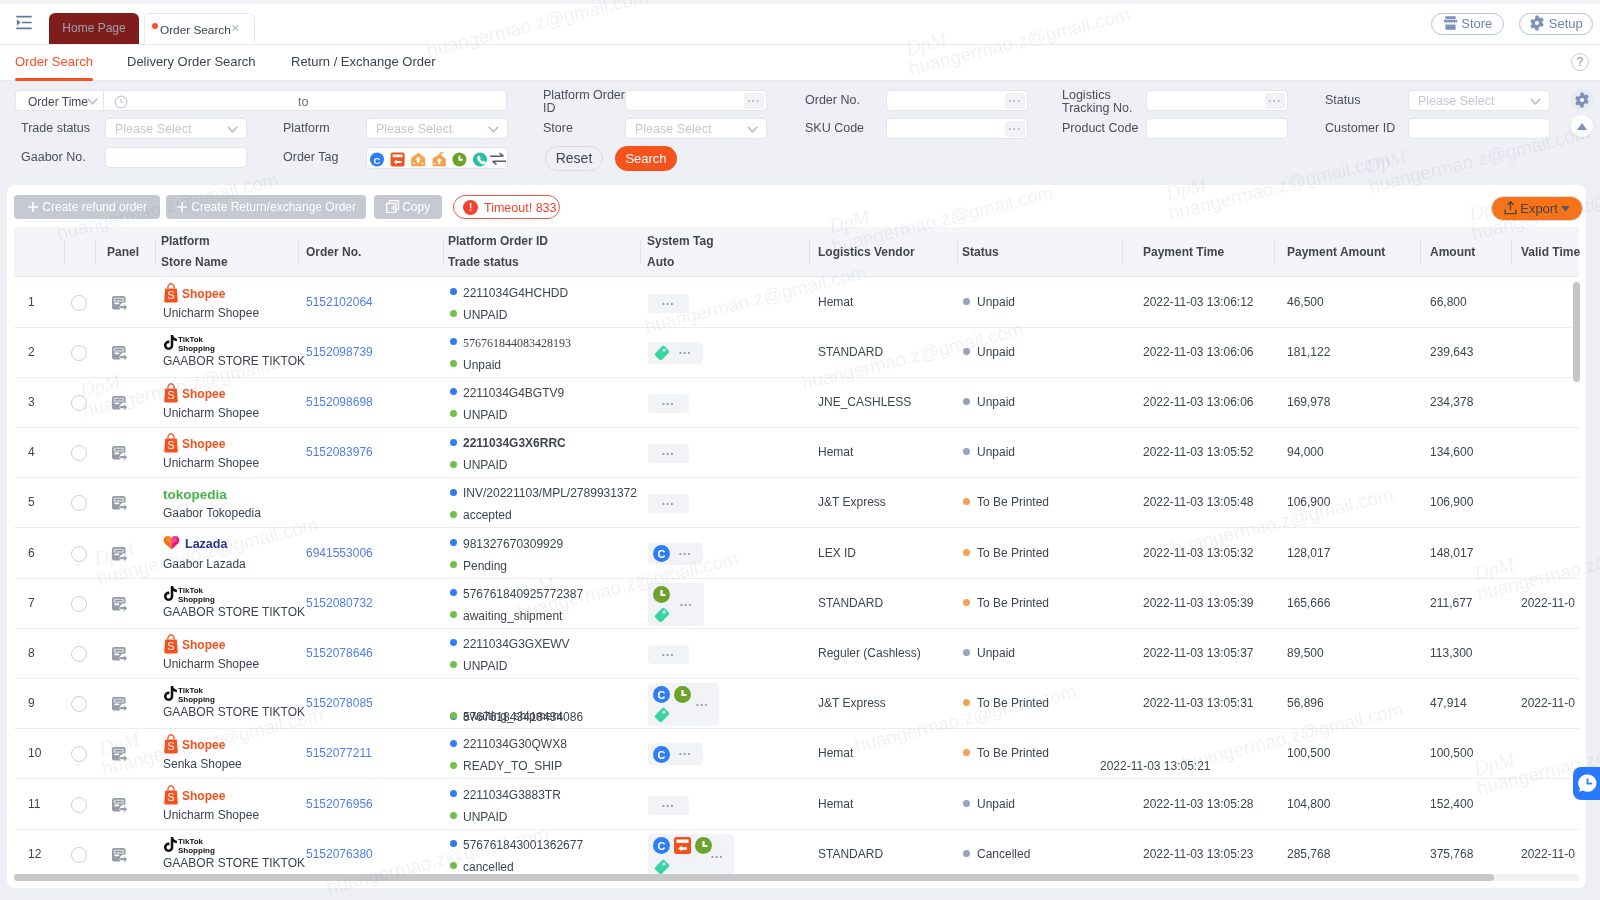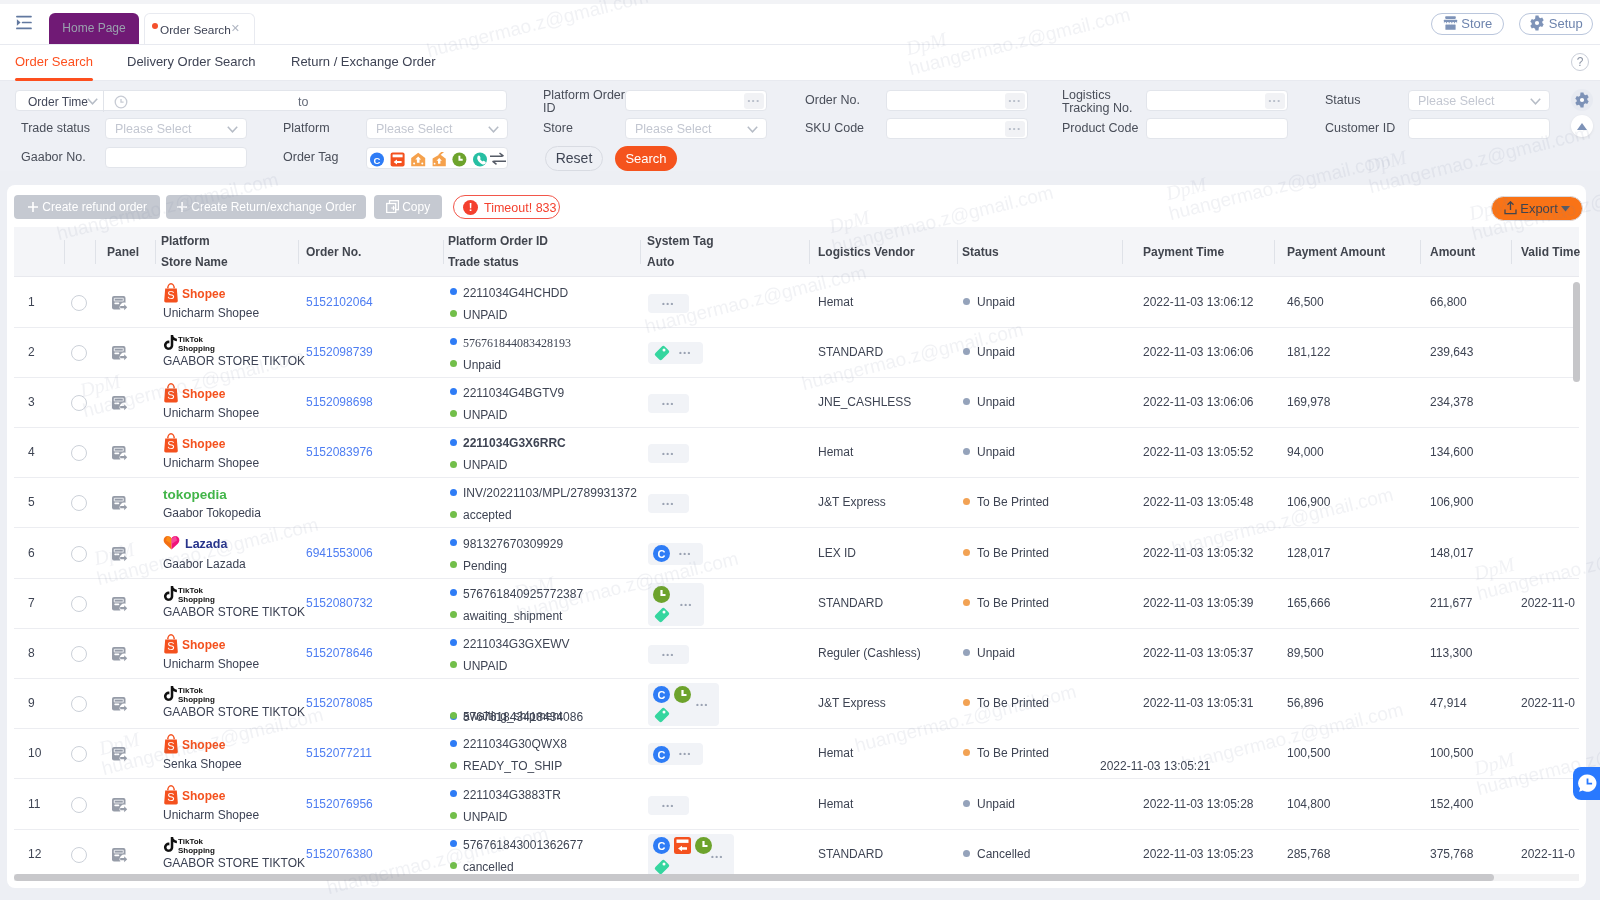--- a/index.html
+++ b/index.html
@@ -59,21 +59,21 @@
 <div class="topbar"></div>
 <div class="topstrip"></div>
 <svg class="abs" style="left:16px;top:15px;" width="16" height="15" viewBox="0 0 16 15">
 <g fill="none" stroke="#61789f" stroke-width="1.7" stroke-linecap="round">
 <line x1="0.9" y1="1.6" x2="15" y2="1.6"></line>
       <line x1="6.6" y1="7.5" x2="15" y2="7.5"></line>
       <line x1="0.9" y1="13.4" x2="15" y2="13.4"></line>
     </g>
 <path d="M0.9 4.2 L4.6 7.5 L0.9 10.8 Z" fill="#61789f"></path>
   </svg>
-<div class="tab" style="left:49px;width:90px;background:#701a75;text-align:center;line-height:31px;font-size:12px;">Home Page</div>
+<div class="tab" style="left:49px;width:90px;background:#7f1d1d;text-align:center;line-height:31px;font-size:12px;">Home Page</div>
 <div class="tab" style="left:144px;width:111px;background:#fff;border:1px solid #e8eaf0;border-bottom:none;color:#3d4254;">
     <span style="position:absolute;left:7px;top:9px;width:6px;height:6px;border-radius:50%;background:#f4502c;"></span>
     <span style="position:absolute;left:15px;top:8.5px;font-size:11.8px;">Order Search</span>
     <span style="position:absolute;right:14px;top:8px;color:#b0b6c2;font-size:11px;">✕</span>
   </div>
 <div class="abs" style="left:1431px;top:13px;width:73px;height:22px;border:1px solid #bac6dc;border-radius:11px;font-size:13px;color:#6e84ad;text-align:center;line-height:20px;"><svg width="15" height="14" viewBox="0 0 15 14" style="vertical-align:-2px;">
       <g fill="#7e93b8">
 <rect x="2.2" y="0.3" width="10.6" height="2.6" rx="0.8"></rect>
 <rect x="0.9" y="3.8" width="13.2" height="3.4" rx="0.5"></rect>
 <rect x="2.4" y="8.6" width="10.2" height="5.2" rx="0.5"></rect>

